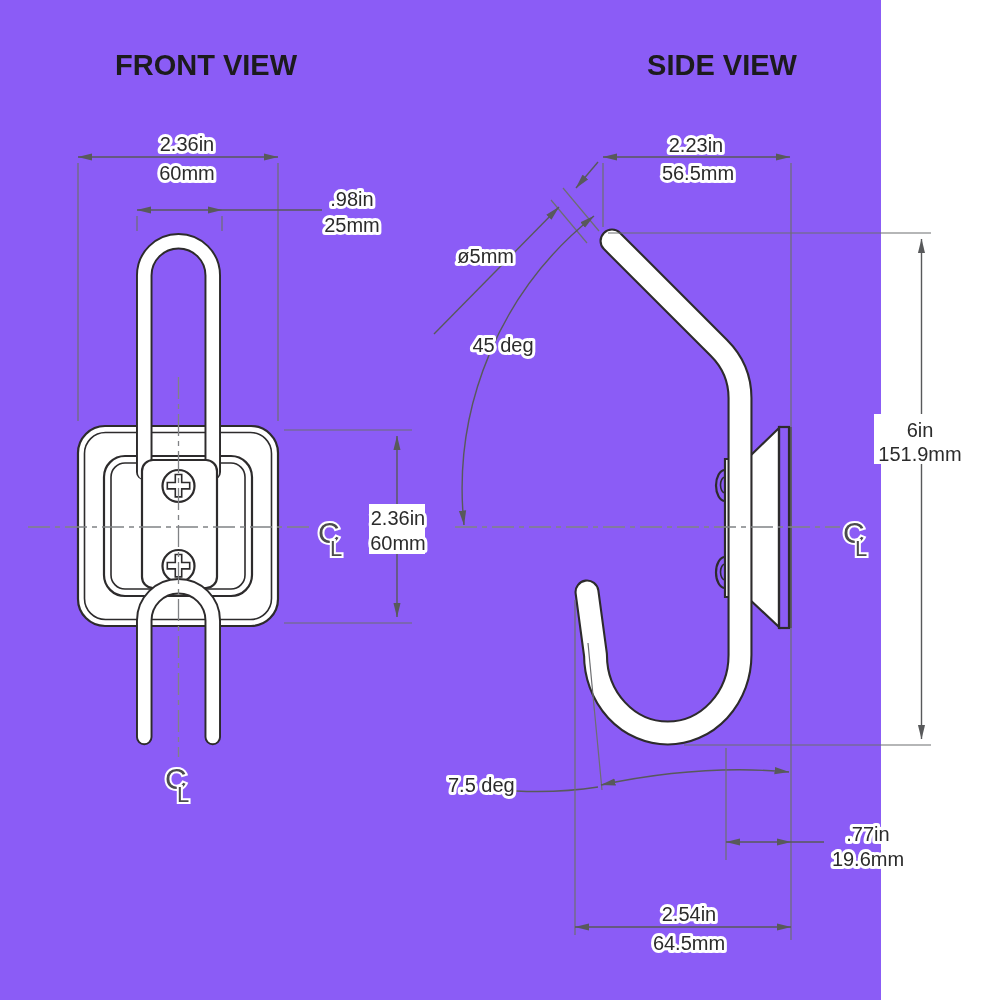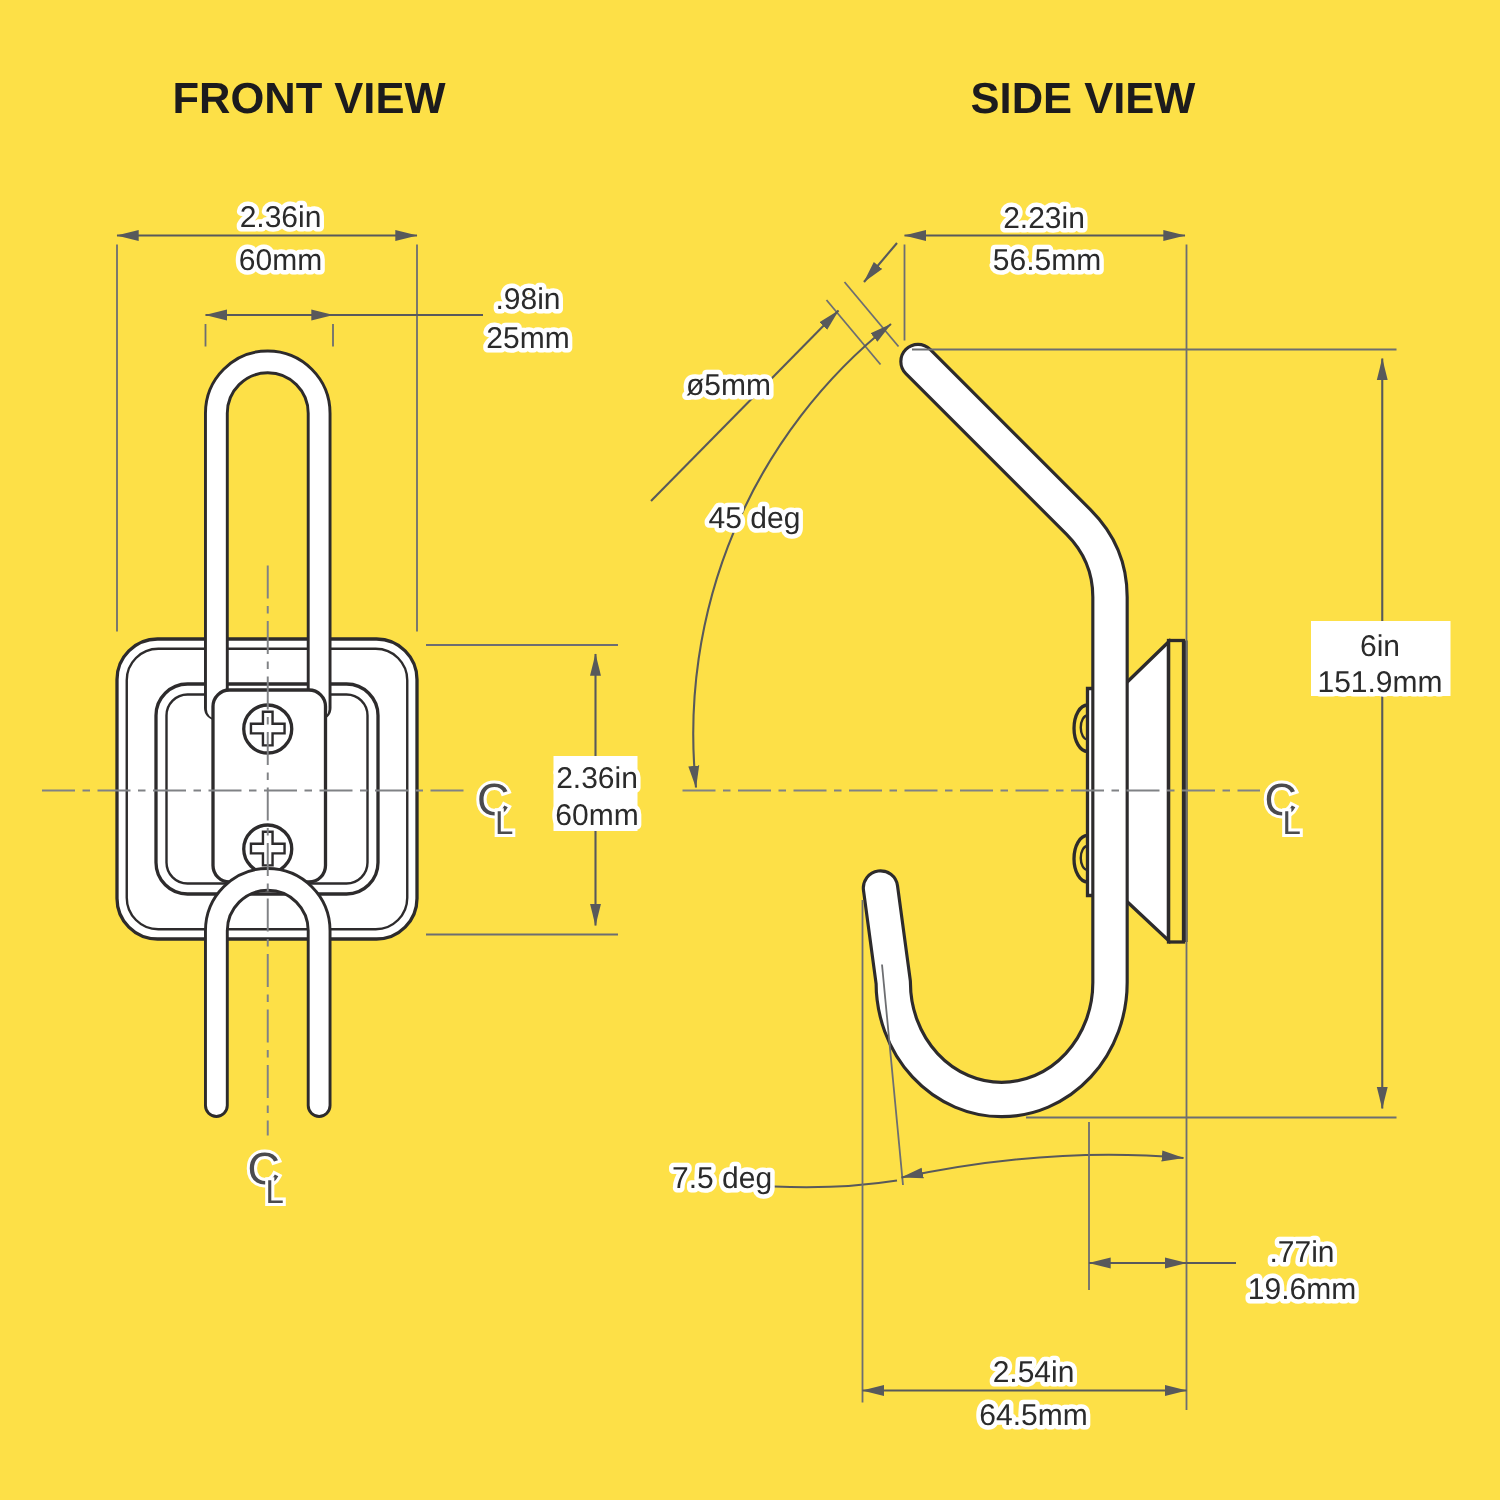--- a/index.html
+++ b/index.html
@@ -1,16 +1,16 @@
 <!DOCTYPE html>
 <html><head>
 <meta charset="utf-8">
 <style>
   html,body { margin:0; padding:0; background:#ffffff; }
-  .stage { width:1000px; height:1000px; position:relative; background:#fde047;
+  .stage { width:881px; height:1000px; position:relative; background:#8b5cf6;
            font-family:"Liberation Sans", sans-serif; }
   svg { display:block; }
   .title { font-family:"Liberation Sans", sans-serif; font-size:29px; font-weight:700;
            letter-spacing:0px; fill:#1c1b1d; }
   .lbl  { font-family:"Liberation Sans", sans-serif; font-size:20px; fill:#2b2b2b;
           paint-order:stroke; stroke:#ffffff; stroke-width:6px; stroke-linejoin:round; }
   .cl   { font-family:"Liberation Sans", sans-serif; fill:#4b4b4d;
           paint-order:stroke; stroke:#ffffff; stroke-width:4px; }
   .part      { stroke:#2d2b2c; stroke-width:2.2; fill:none; }
   .partthin  { stroke:#2d2b2c; stroke-width:1.6; fill:none; }

